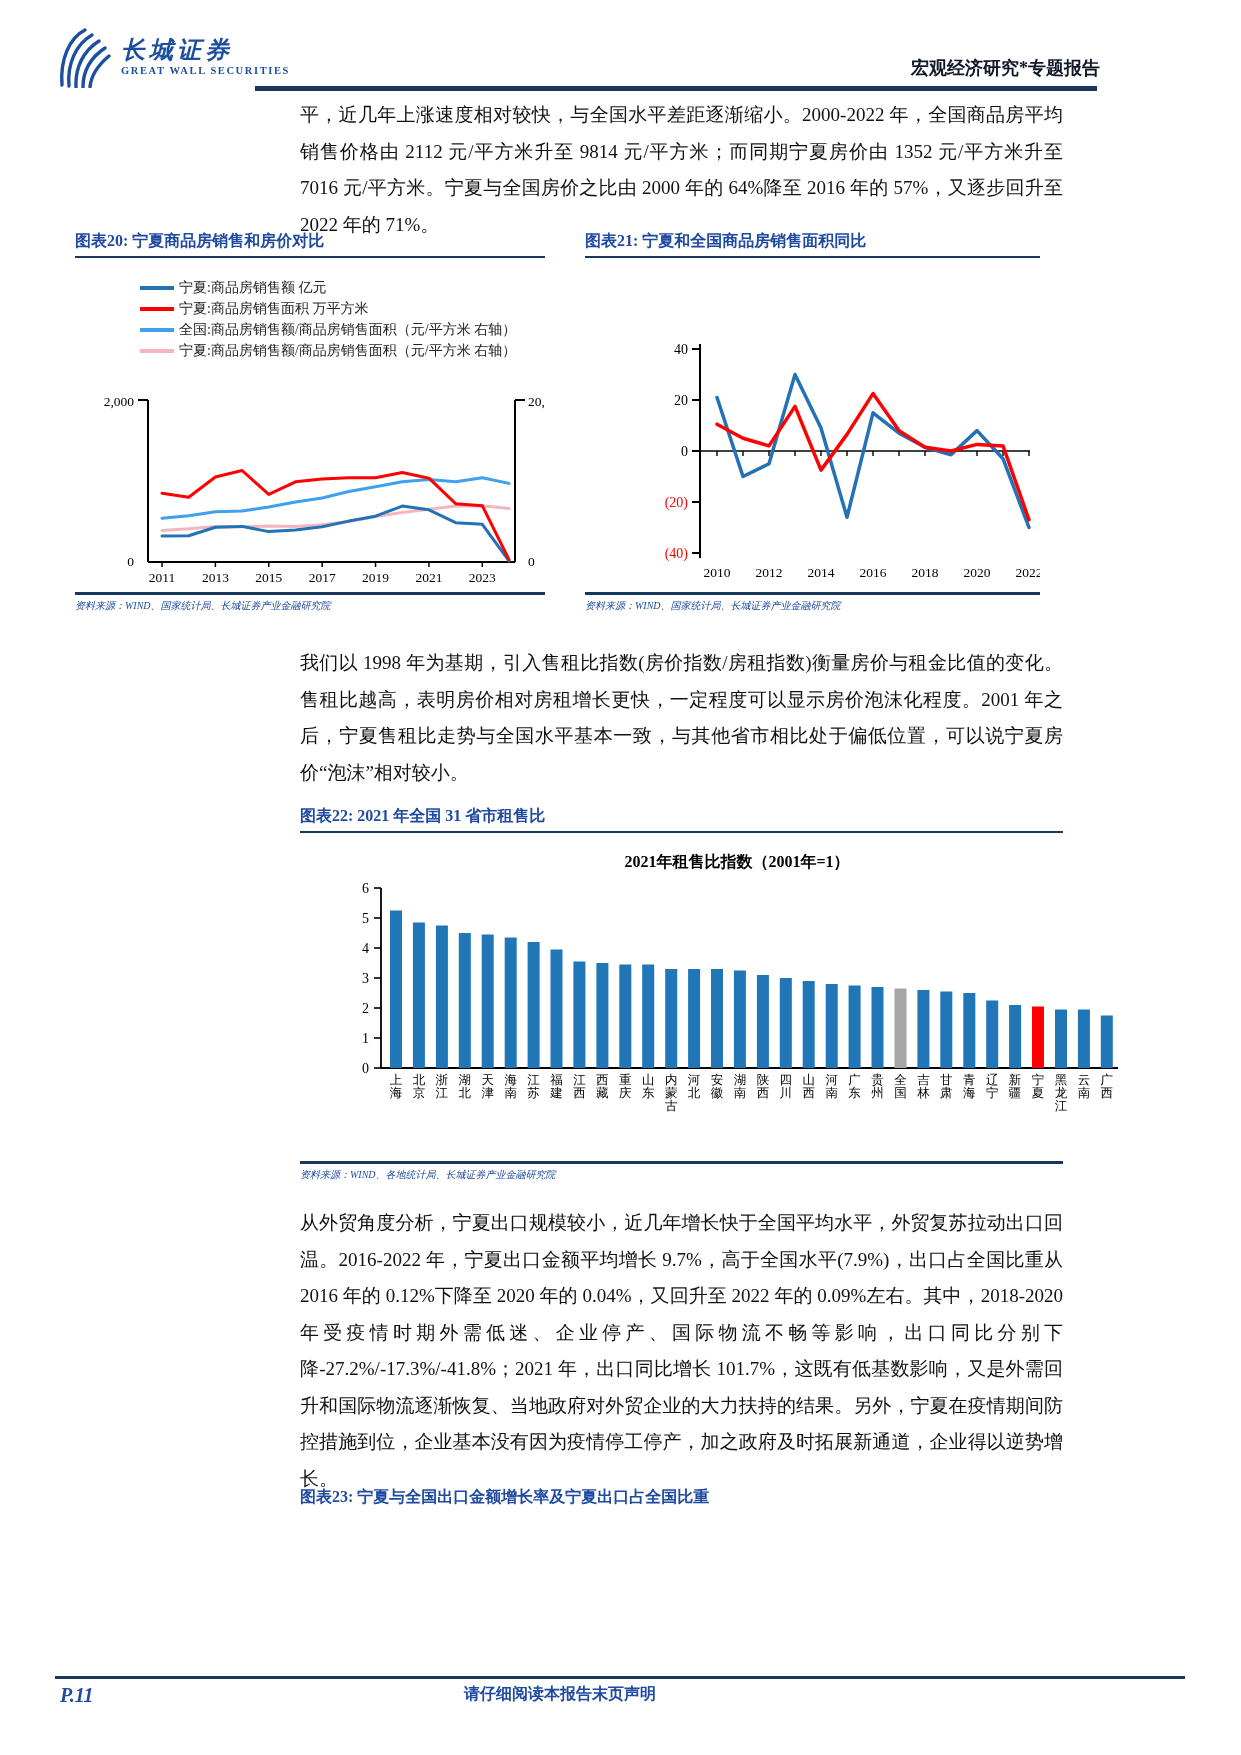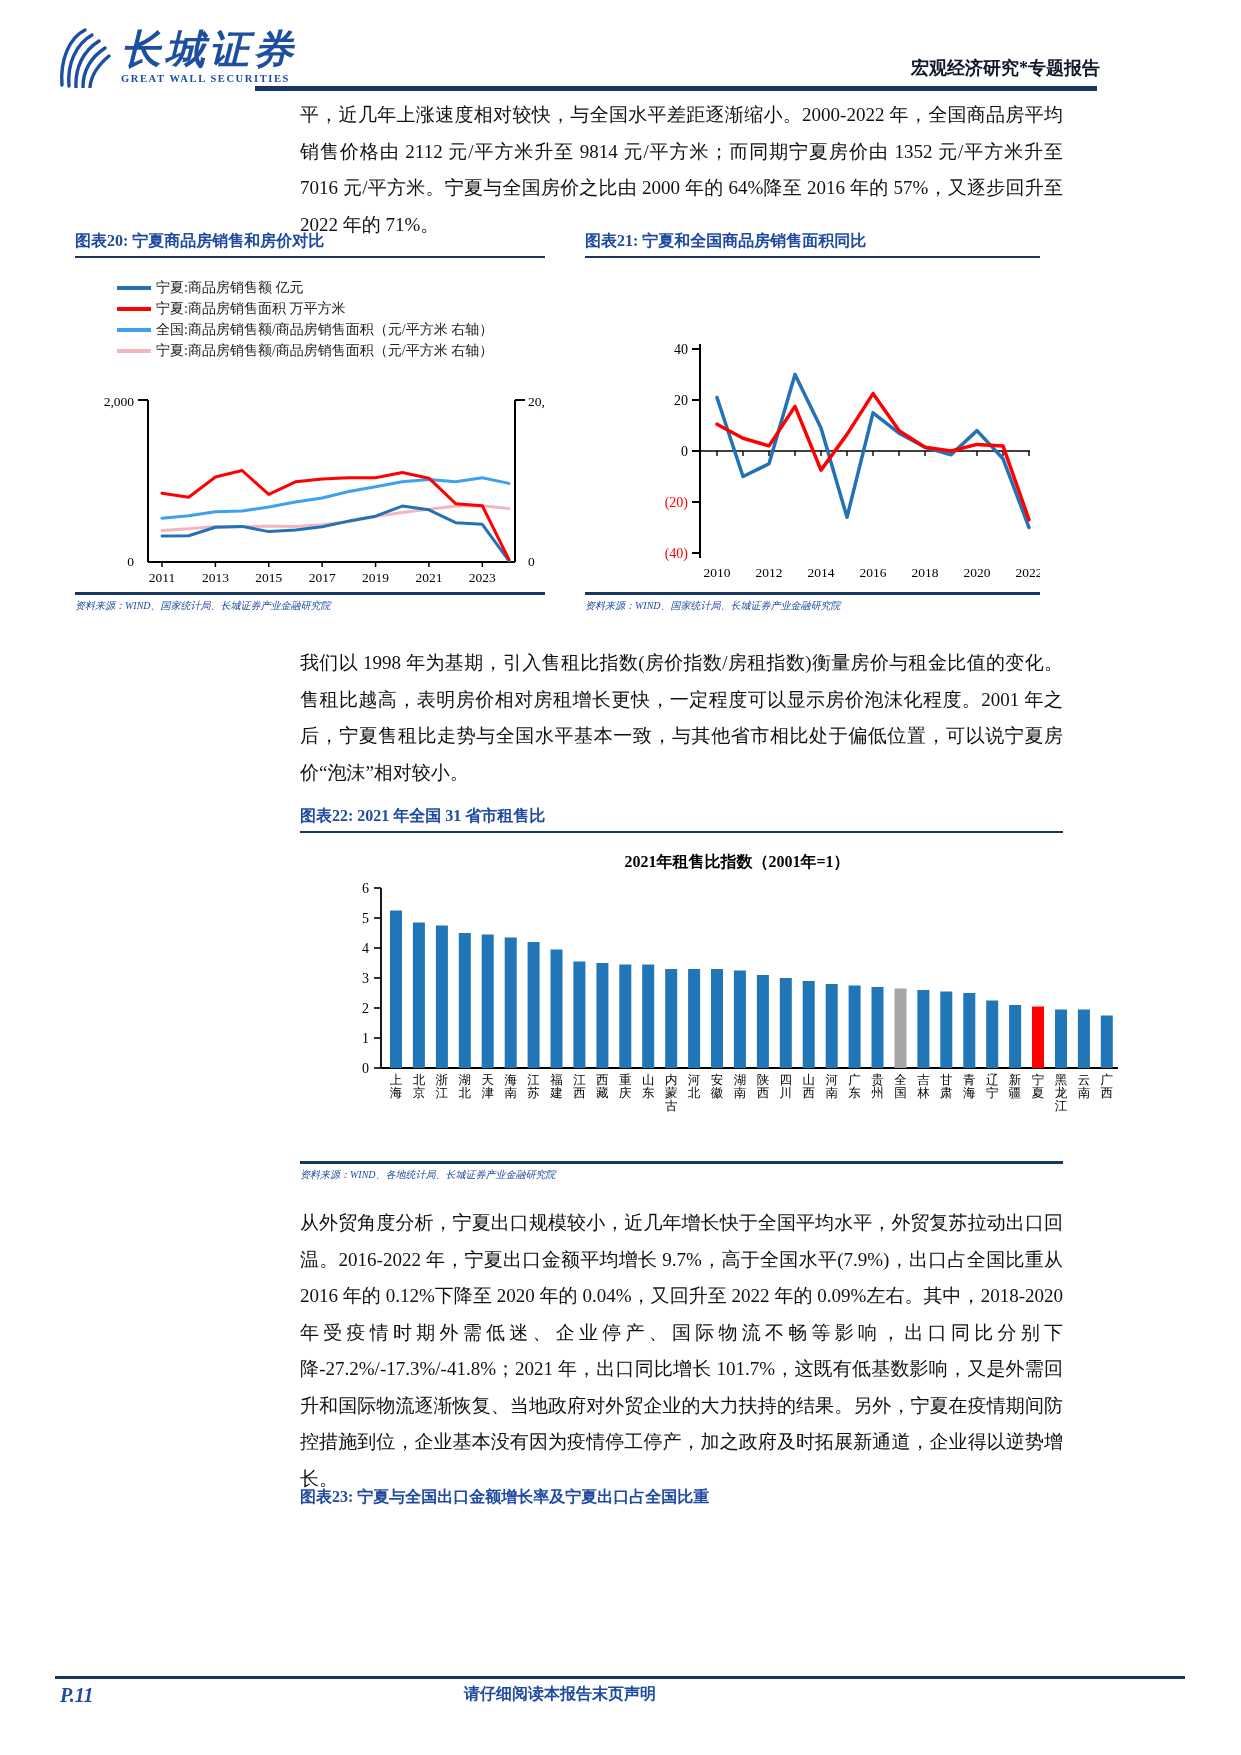--- a/index.html
+++ b/index.html
@@ -1,40 +1,40 @@
 <!DOCTYPE html>
 <html><head>
 <meta charset="utf-8">
 <style>
   html,body{margin:0;padding:0;background:#888;}
   .page{position:relative;width:1241px;height:1755px;background:#fff;margin:0 auto;
         font-family:"Liberation Serif","DejaVu Serif",serif;overflow:hidden;}
   
   .logo{position:absolute;left:55px;top:26px;display:flex;align-items:center;gap:8px;}
-  .logo-cn{font-size:40px;font-weight:bold;font-style:italic;color:#1D4FA1;letter-spacing:4px;line-height:1;}
+  .logo-cn{font-size:24px;font-weight:bold;font-style:italic;color:#1D4FA1;letter-spacing:4px;line-height:1;}
   .logo-en{font-size:10.5px;font-weight:bold;color:#1D4FA1;letter-spacing:1.6px;margin-top:3px;}
   .header-type{position:absolute;right:141px;top:56px;font-size:18px;color:#0f172a;font-weight:bold;}
   .header-rule{position:absolute;left:255px;top:86px;width:842px;height:5px;background:#17375E;}
   
   .body-text{position:absolute;left:300px;width:763px;margin:0;font-size:19px;line-height:36.5px;
              color:#111;text-align:justify;}
   .p1{top:97px;} .p2{top:645px;} .p3{top:1205px;}
   
   .fig-title{position:absolute;font-size:16px;font-weight:bold;color:#1F4AA0;}
   .t20{left:75px;top:231px;} .t21{left:585px;top:231px;}
   .t22{left:300px;top:806px;} .t23{left:300px;top:1487px;}
   .rule{position:absolute;background:#17375E;height:2px;}
   .r20t{left:75px;top:256px;width:470px;} .r21t{left:585px;top:256px;width:455px;}
   .r20b{left:75px;top:592px;width:470px;height:3px;} .r21b{left:585px;top:592px;width:455px;height:3px;}
   .r22t{left:300px;top:831px;width:763px;} .r22b{left:300px;top:1161px;width:763px;height:3px;}
   .caption{position:absolute;font-size:10px;font-style:italic;color:#1F4AA0;}
   .cap20{left:75px;top:599px;} .cap21{left:585px;top:599px;} .cap22{left:300px;top:1168px;}
   
   .legend{position:absolute;display:flex;flex-direction:column;}
-  .lg20{left:117px;top:279px;gap:3px;}
+  .lg20{left:140px;top:279px;gap:3px;}
   .lg21{left:683px;top:284px;gap:11px;}
   .legend-item{display:flex;align-items:center;gap:5px;font-size:14px;color:#222;white-space:nowrap;}
   .lg21 .legend-item{font-size:14.5px;}
   .legend-marker{display:inline-block;width:34px;height:3.5px;flex:none;}
   .lg21 .legend-marker{width:40px;}
   
   .chart{position:absolute;}
   .c20{left:75px;top:392px;}
   .c21{left:585px;top:270px;}
   .c22{left:300px;top:845px;}

